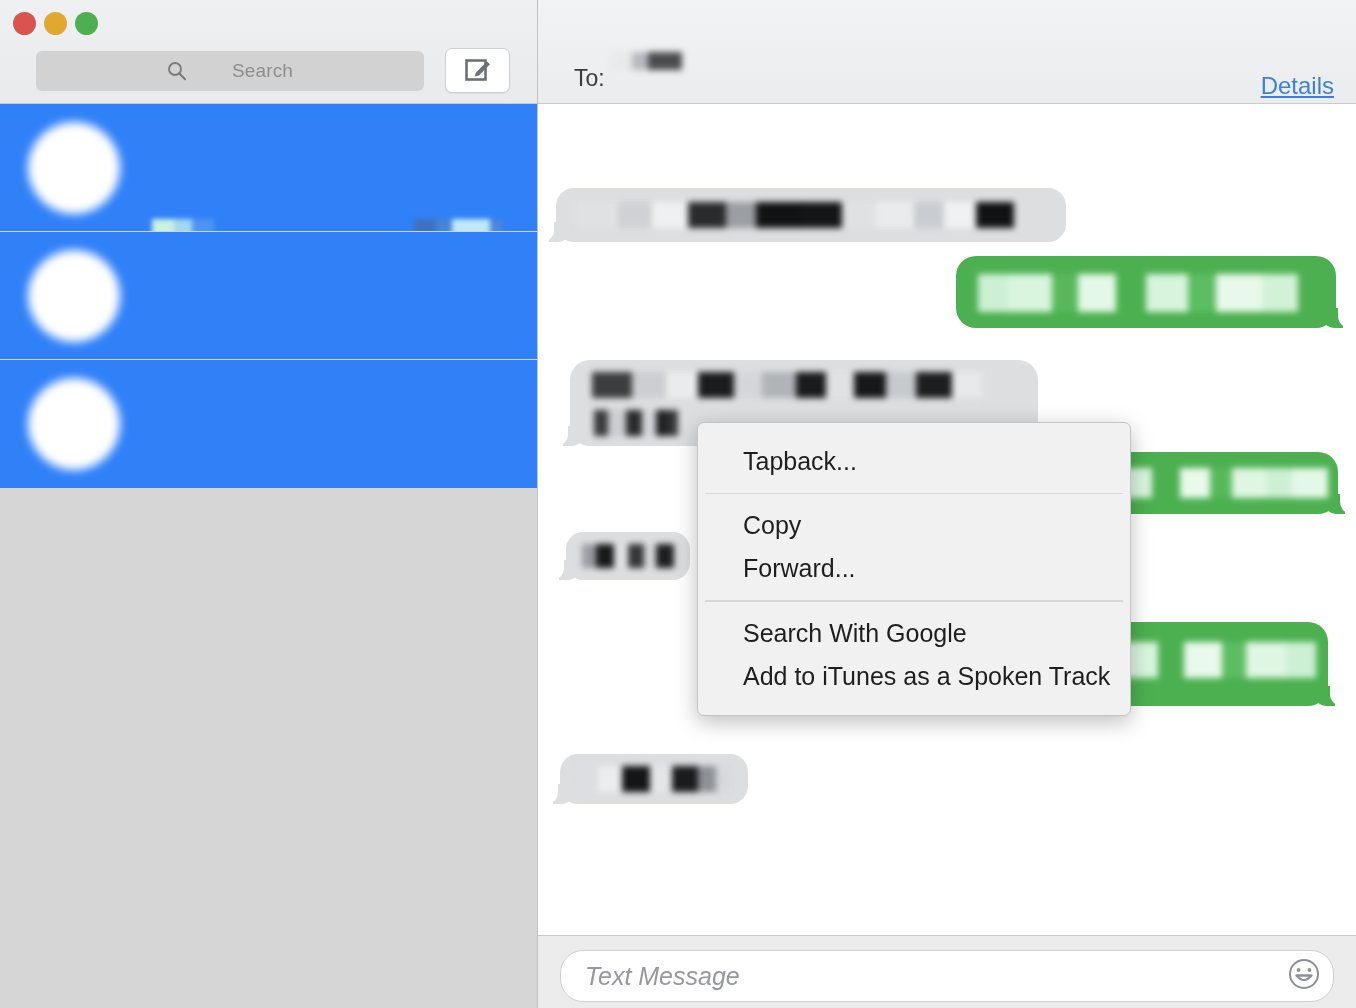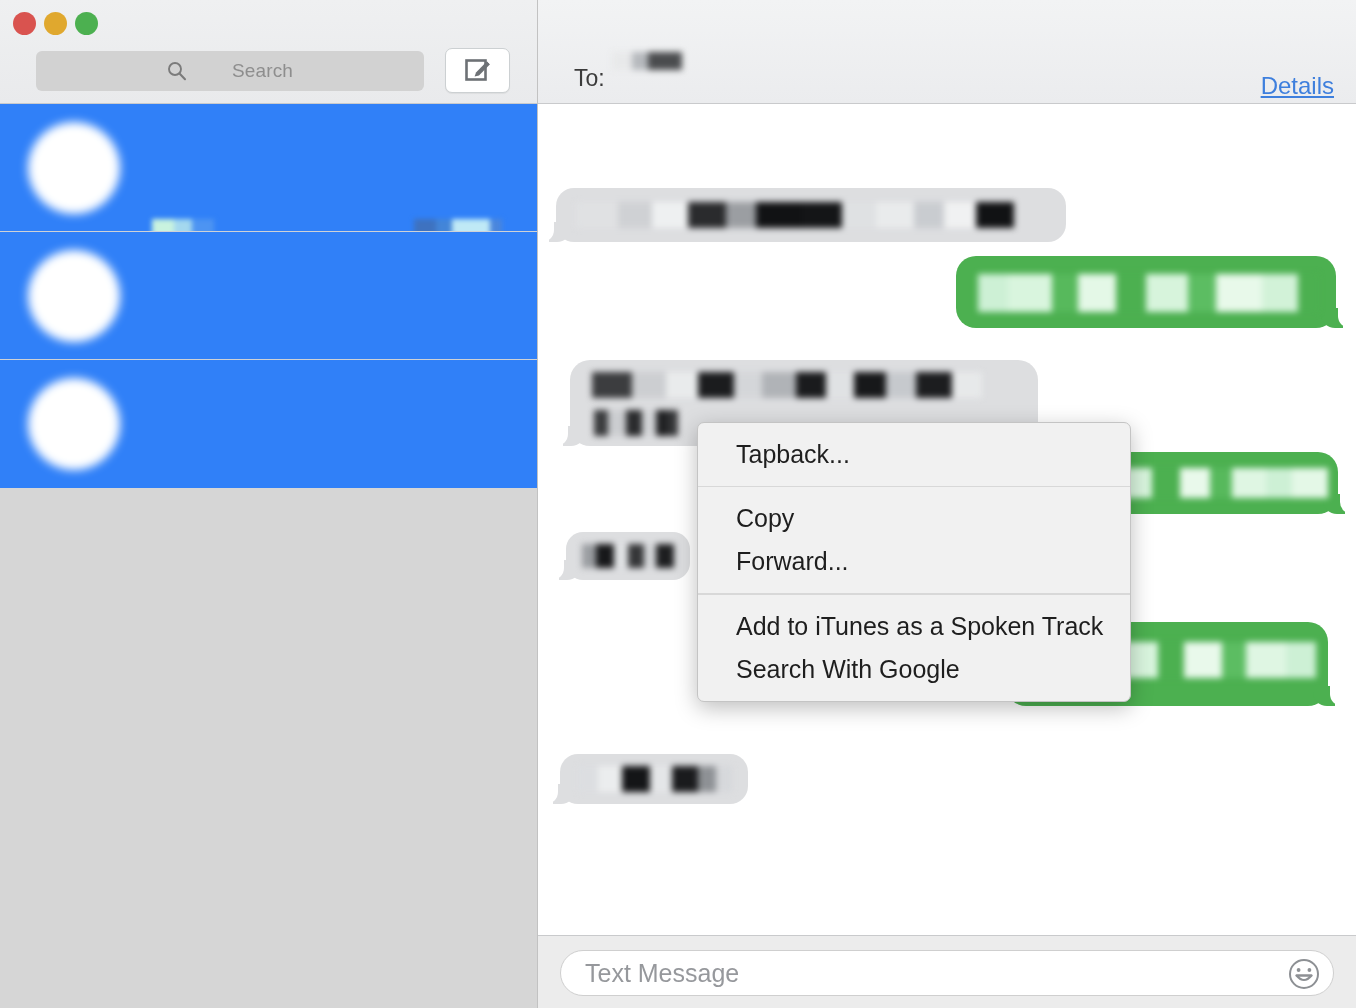--- a/index.html
+++ b/index.html
@@ -267,21 +267,21 @@
   
   #context-menu {
     position: absolute;
     left: 699px;
     top: 422px;
     width: 434px;
     background: #f1f1f1;
     border: 1px solid #c4c4c4;
     border-radius: 7px;
     box-shadow: 0 6px 22px rgba(0,0,0,0.26);
-    padding: 0;
+    padding: 7px;
     z-index: 50;
     box-sizing: border-box;
     overflow: hidden;
   }
   .menu-group { padding: 10px 0; }
   .menu-sep {
     height: 1px;
     background: #d8d8d8;
     margin: 0;
   }
@@ -303,27 +303,28 @@
     border-top: 1px solid #c9cacc;
     display: flex;
     align-items: center;
     box-sizing: border-box;
   }
   .message-input {
     position: absolute;
     left: 22px;
     right: 22px;
     top: 14px;
-    height: 46px;
+    height: 52px;
     background: #ffffff;
     border: 1px solid #cfcfcf;
     border-radius: 23px;
     display: flex;
     align-items: center;
     box-sizing: border-box;
+    font-style: italic;
   }
   .message-placeholder {
     margin-left: 24px;
     font-size: 25px;
     color: #96989c;
   }
   .emoji-button {
     position: absolute;
     right: 12px;
     top: 6px;
@@ -474,22 +475,22 @@
 
         <div class="menu-group">
           <div class="menu-item">Copy</div>
           <div class="menu-item">Forward...</div>
         </div>
         <div class="menu-sep"></div>
 
         <div class="menu-sep"></div>
 
         <div class="menu-group">
+          <div class="menu-item">Search With Google</div>
           <div class="menu-item">Add to iTunes as a Spoken Track</div>
-          <div class="menu-item">Search With Google</div>
         </div>
       </div>
 
     </div>
 
     <div class="compose-bar">
       <div class="message-input">
         <span class="message-placeholder">Text Message</span>
         <span class="emoji-button">
           <svg width="34" height="34" viewBox="0 0 34 34">

